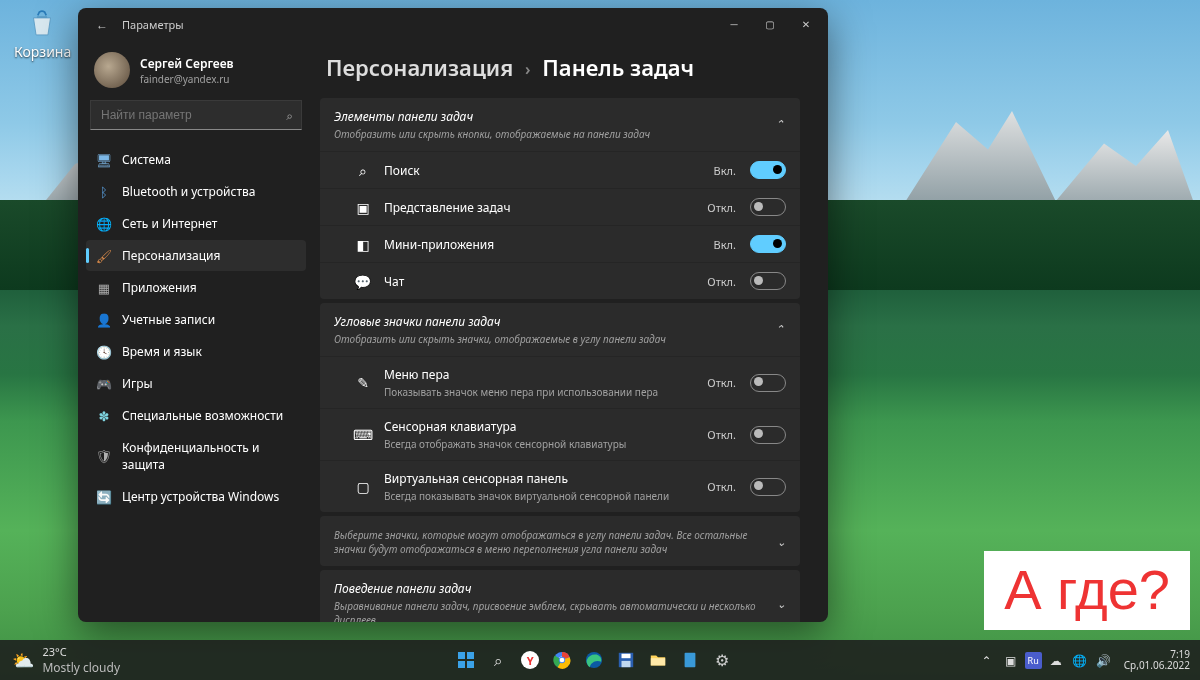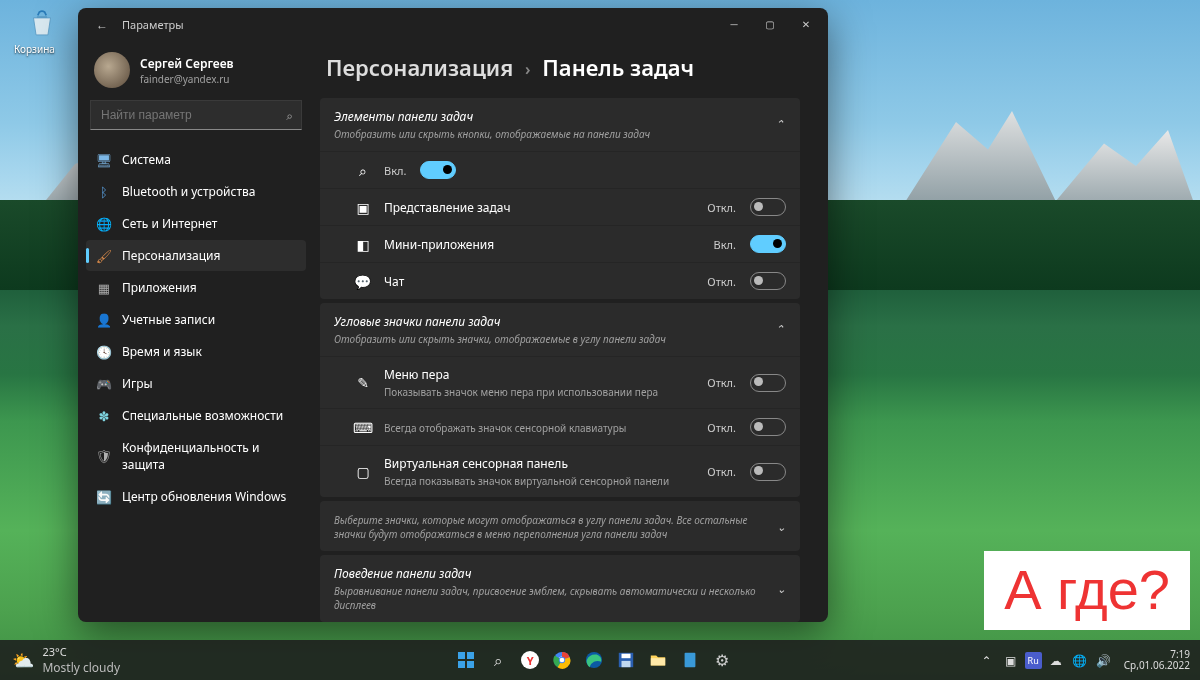--- a/index.html
+++ b/index.html
@@ -24,21 +24,21 @@
   
   .mnt{position:absolute;top:100px;left:0;right:0;height:200px;z-index:0;}
   .peak{position:absolute;background:linear-gradient(to bottom,#e8e8e8,#8a9aa0);}
   .p1{left:900px;top:0;width:160px;height:110px;clip-path:polygon(0 100%,35% 20%,55% 45%,70% 10%,100% 100%);}
   .p2{left:1040px;top:30px;width:160px;height:90px;clip-path:polygon(0 100%,40% 15%,60% 40%,80% 0%,100% 100%);}
   .p3{left:30px;top:40px;width:150px;height:80px;clip-path:polygon(0 100%,30% 30%,60% 10%,100% 100%);}
   
   .trees{position:absolute;top:200px;left:0;right:0;height:90px;
     background:linear-gradient(to bottom,#1a4a2a,#0d3a1e);z-index:0;}
   
-  .di{position:absolute;top:6px;left:14px;width:56px;text-align:left;color:#fff;font-size:10px;
+  .di{position:absolute;top:6px;left:14px;width:56px;text-align:right;color:#fff;font-size:14px;
     text-shadow:0 1px 2px rgba(0,0,0,.8);}
   .di .bin{width:34px;height:34px;margin:0 auto 2px;position:relative;}
   .di .bin svg{width:34px;height:34px;}
   
   .overlay{position:absolute;right:10px;bottom:50px;background:#fff;padding:6px 20px 8px;
     font-size:56px;color:#ee3333;font-family:Arial,sans-serif;z-index:5;}
   
   .nb{position:absolute;right:10px;bottom:50px;transform:translateY(-100%) translateY(-6px);
     background:rgba(32,32,32,.92);border:1px solid #444;border-radius:4px;color:#ddd;
     font-size:11px;padding:5px 10px 5px 8px;display:flex;align-items:center;gap:6px;z-index:4;}
@@ -205,21 +205,21 @@
             <div class="item">
               <span class="ico ic-a11y">✽</span>
               <span>Специальные возможности</span>
             </div>
             <div class="item">
               <span class="ico ic-priv">🛡</span>
               <span>Конфиденциальность и защита</span>
             </div>
             <div class="item">
               <span class="ico ic-upd">🔄</span>
-              <span>Центр обновления Windows</span>
+              <span>Центр устройства Windows</span>
             </div>
           </div>
       </div>
       <div class="main">
         <div class="crumbs">
           <span class="c1">Персонализация</span>
           <span class="sep">›</span>
           <span>Панель задач</span>
         </div>
 
@@ -227,20 +227,24 @@
           <div class="chead">
             <div class="ct">
               <div class="t">Элементы панели задач</div>
               <div class="d">Отобразить или скрыть кнопки, отображаемые на панели задач</div>
             </div>
             <span class="chev up">⌄</span>
           </div>
           <div id="s1rows">
               <div class="row">
       <span class="rico">⌕</span>
+      <div class="rtxt">
+        <div class="rt">Поиск</div>
+
+      </div>
       <span class="state">Вкл.</span>
       <span class="toggle on"></span>
               </div>
               <div class="row">
       <span class="rico">▣</span>
       <div class="rtxt">
         <div class="rt">Представление задач</div>
 
       </div>
       <span class="state">Откл.</span>
@@ -281,20 +285,21 @@
       <div class="rtxt">
         <div class="rt">Меню пера</div>
         <div class="rd">Показывать значок меню пера при использовании пера</div>
       </div>
       <span class="state">Откл.</span>
       <span class="toggle off"></span>
               </div>
               <div class="row">
       <span class="rico">⌨</span>
       <div class="rtxt">
+        <div class="rt">Сенсорная клавиатура</div>
         <div class="rd">Всегда отображать значок сенсорной клавиатуры</div>
       </div>
       <span class="state">Откл.</span>
       <span class="toggle off"></span>
               </div>
               <div class="row">
       <span class="rico">▢</span>
       <div class="rtxt">
         <div class="rt">Виртуальная сенсорная панель</div>
         <div class="rd">Всегда показывать значок виртуальной сенсорной панели</div>

